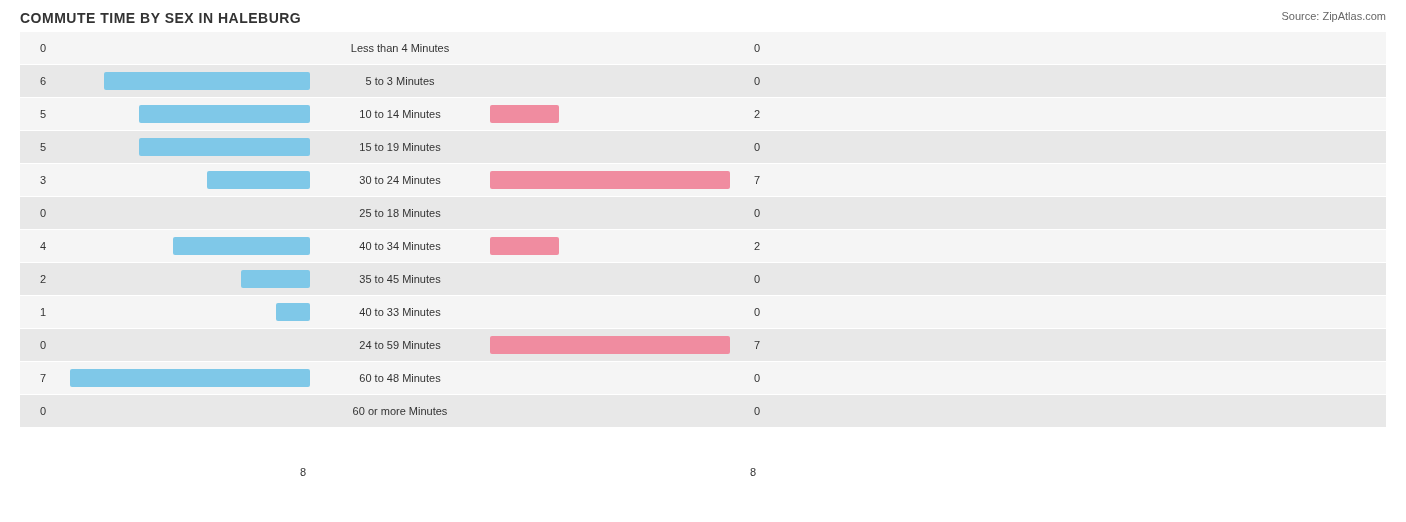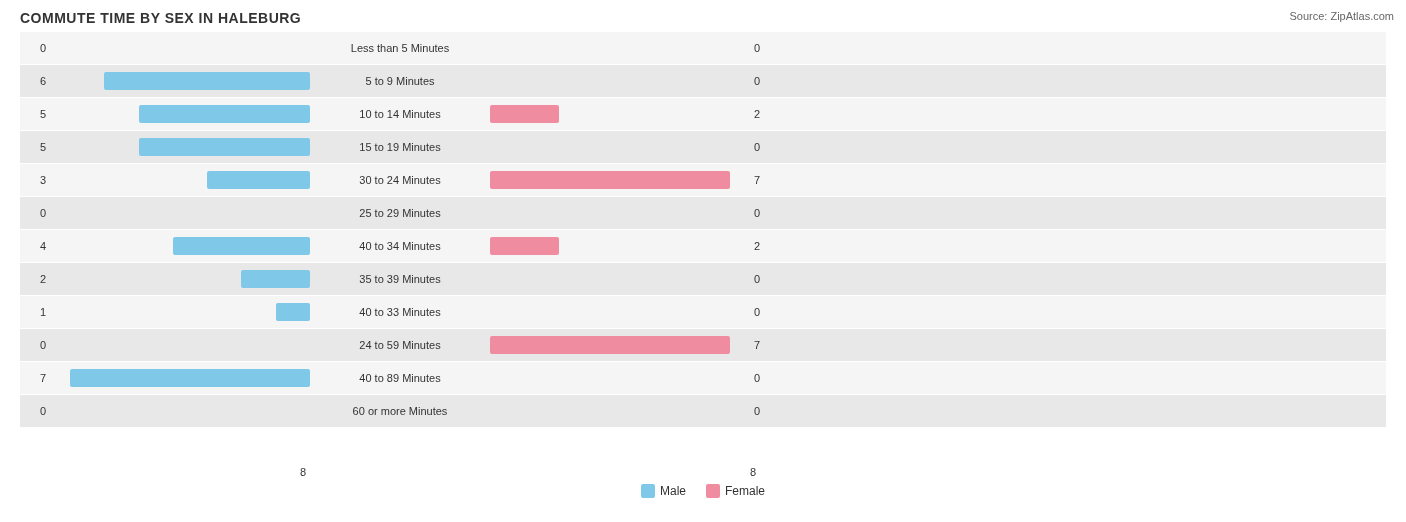--- a/index.html
+++ b/index.html
@@ -20,21 +20,21 @@
       font-size: 14px;
       font-weight: bold;
       text-transform: uppercase;
       color: #333;
       margin-bottom: 6px;
       letter-spacing: 0.5px;
     }
     .source {
       position: absolute;
       top: 10px;
-      right: 12px;
+      right: 20px;
       font-size: 11px;
       color: #666;
     }
     .chart-area {
       position: relative;
       width: 100%;
       height: 430px;
     }
     .row {
       display: flex;
@@ -141,32 +141,32 @@
 <div class="chart-container">
   <div class="title">COMMUTE TIME BY SEX IN HALEBURG</div>
   <div class="source">Source: ZipAtlas.com</div>
 
   <div class="chart-area" id="chart-area">
   <div class="row">
       <div class="left-val">0</div>
       <div class="left-bar-area">
         <div class="bar-male" style="width:0px;"></div>
       </div>
-      <div class="label-center">Less than 5 Minutes</div>
+      <div class="label-center">Less than 4 Minutes</div>
       <div class="right-bar-area">
         <div class="bar-female" style="width:0px;"></div>
       </div>
       <div class="right-val">0</div>
     </div>
       <div class="row">
       <div class="left-val">6</div>
       <div class="left-bar-area">
         <div class="bar-male" style="width:206px;"></div>
       </div>
-      <div class="label-center">5 to 9 Minutes</div>
+      <div class="label-center">5 to 3 Minutes</div>
       <div class="right-bar-area">
         <div class="bar-female" style="width:0px;"></div>
       </div>
       <div class="right-val">0</div>
     </div>
       <div class="row">
       <div class="left-val">5</div>
       <div class="left-bar-area">
         <div class="bar-male" style="width:171px;"></div>
       </div>
@@ -196,21 +196,21 @@
       <div class="right-bar-area">
         <div class="bar-female" style="width:240px;"></div>
       </div>
       <div class="right-val">7</div>
     </div>
       <div class="row">
       <div class="left-val">0</div>
       <div class="left-bar-area">
         <div class="bar-male" style="width:0px;"></div>
       </div>
-      <div class="label-center">25 to 29 Minutes</div>
+      <div class="label-center">25 to 18 Minutes</div>
       <div class="right-bar-area">
         <div class="bar-female" style="width:0px;"></div>
       </div>
       <div class="right-val">0</div>
     </div>
       <div class="row">
       <div class="left-val">4</div>
       <div class="left-bar-area">
         <div class="bar-male" style="width:137px;"></div>
       </div>
@@ -218,21 +218,21 @@
       <div class="right-bar-area">
         <div class="bar-female" style="width:69px;"></div>
       </div>
       <div class="right-val">2</div>
     </div>
       <div class="row">
       <div class="left-val">2</div>
       <div class="left-bar-area">
         <div class="bar-male" style="width:69px;"></div>
       </div>
-      <div class="label-center">35 to 39 Minutes</div>
+      <div class="label-center">35 to 45 Minutes</div>
       <div class="right-bar-area">
         <div class="bar-female" style="width:0px;"></div>
       </div>
       <div class="right-val">0</div>
     </div>
       <div class="row">
       <div class="left-val">1</div>
       <div class="left-bar-area">
         <div class="bar-male" style="width:34px;"></div>
       </div>
@@ -251,21 +251,21 @@
       <div class="right-bar-area">
         <div class="bar-female" style="width:240px;"></div>
       </div>
       <div class="right-val">7</div>
     </div>
       <div class="row">
       <div class="left-val">7</div>
       <div class="left-bar-area">
         <div class="bar-male" style="width:240px;"></div>
       </div>
-      <div class="label-center">40 to 89 Minutes</div>
+      <div class="label-center">60 to 48 Minutes</div>
       <div class="right-bar-area">
         <div class="bar-female" style="width:0px;"></div>
       </div>
       <div class="right-val">0</div>
     </div>
       <div class="row">
       <div class="left-val">0</div>
       <div class="left-bar-area">
         <div class="bar-male" style="width:0px;"></div>
       </div>
@@ -275,23 +275,13 @@
       </div>
       <div class="right-val">0</div>
     </div>
     </div>
 
   <div class="bottom-labels">
     <div class="bottom-left">8</div>
     <div class="bottom-right">8</div>
   </div>
 
-  <div class="legend">
-    <div class="legend-item">
-      <div class="legend-box" id="male-box" style="background: rgb(127, 200, 232);"></div>
-      <span>Male</span>
-    </div>
-    <div class="legend-item">
-      <div class="legend-box" id="female-box" style="background: rgb(240, 140, 160);"></div>
-      <span>Female</span>
-    </div>
-  </div>
 </div>
 
 </body></html>

